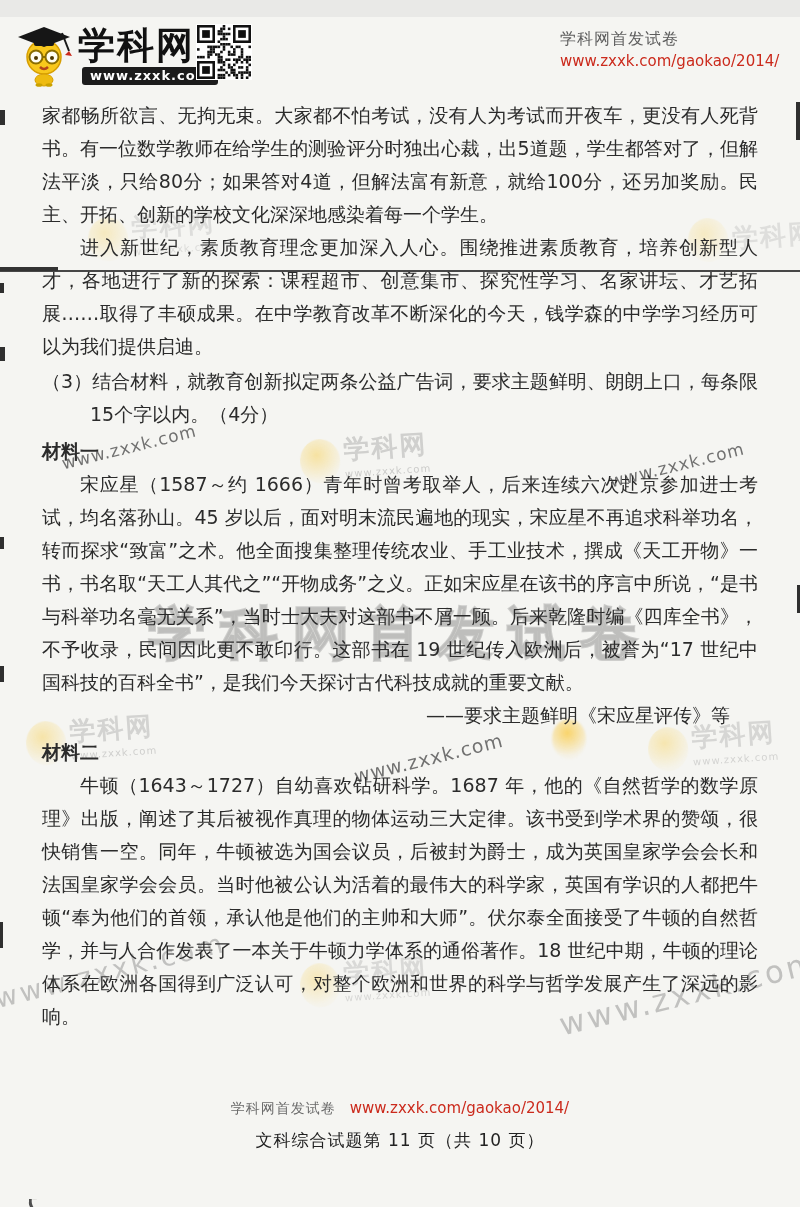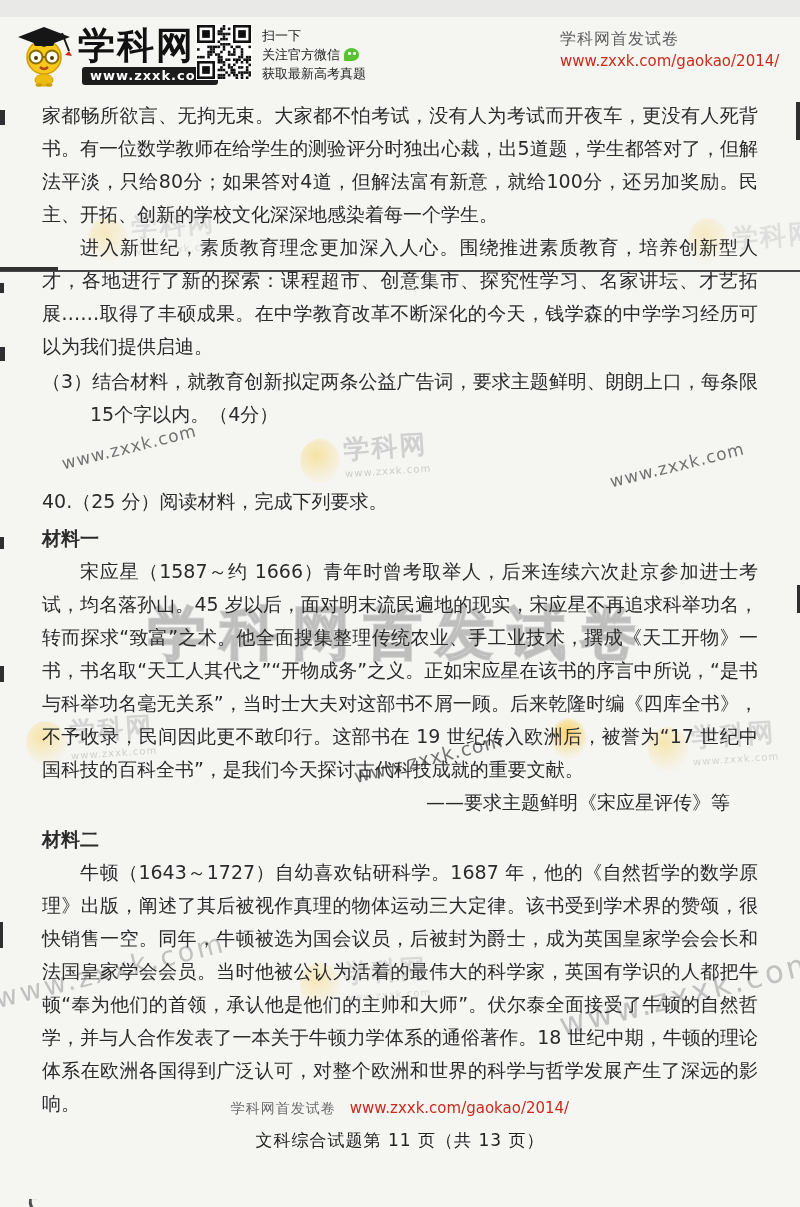--- a/index.html
+++ b/index.html
@@ -227,25 +227,20 @@
           <rect x="2" y="2" width="3" height="3" fill="#111"></rect>
           <rect x="14" y="0" width="7" height="7" fill="#111"></rect>
           <rect x="15" y="1" width="5" height="5" fill="#fff"></rect>
           <rect x="16" y="2" width="3" height="3" fill="#111"></rect>
           <rect x="0" y="14" width="7" height="7" fill="#111"></rect>
           <rect x="1" y="15" width="5" height="5" fill="#fff"></rect>
           <rect x="2" y="16" width="3" height="3" fill="#111"></rect>
         </svg>
     </div>
 
-    <div class="qr-captions">
-      <div>扫一下</div>
-      <div><span>关注官方微信</span><span class="wechat-icon"><i></i><i></i></span></div>
-      <div>获取最新高考真题</div>
-    </div>
 
     <div class="header-right">
       <div class="hr-title">学科网首发试卷</div>
       <div class="hr-url">www.zxxk.com/gaokao/2014/</div>
     </div>
   </div>
 
   <div class="wm wm-cluster" style="left:88px; top:196px; opacity:.35">
     <span class="wm-mascot"></span>
     <span class="wm-brandcol"><span class="wm-brand">学科网</span><br><span class="wm-brandurl">www.zxxk.com</span></span>
@@ -279,42 +274,41 @@
   <div class="wm wm-url big" style="left:556px; top:958px; font-size:31px;">www.zxxk.com</div>
   <div class="wm wm-cluster" style="left:300px; top:942px; opacity:.4">
     <span class="wm-mascot"></span>
     <span class="wm-brandcol"><span class="wm-brand">学科网</span><br><span class="wm-brandurl">www.zxxk.com</span></span>
   </div>
 
   <div class="content">
     <div class="para">家都畅所欲言、无拘无束。大家都不怕考试，没有人为考试而开夜车，更没有人死背书。有一位数学教师在给学生的测验评分时独出心裁，出5道题，学生都答对了，但解法平淡，只给80分；如果答对4道，但解法富有新意，就给100分，还另加奖励。民主、开拓、创新的学校文化深深地感染着每一个学生。</div>
     <div class="para indent">进入新世纪，素质教育理念更加深入人心。围绕推进素质教育，培养创新型人才，各地进行了新的探索：课程超市、创意集市、探究性学习、名家讲坛、才艺拓展……取得了丰硕成果。在中学教育改革不断深化的今天，钱学森的中学学习经历可以为我们提供启迪。</div>
     <div class="question">（3）结合材料，就教育创新拟定两条公益广告词，要求主题鲜明、朗朗上口，每条限15个字以内。（4分）</div>
-    <div class="para heading40">40.（25 分）阅读材料，完成下列要求。</div>
     <div class="mat-label">材料一</div>
     <div class="para indent">宋应星（1587～约 1666）青年时曾考取举人，后来连续六次赴京参加进士考试，均名落孙山。45 岁以后，面对明末流民遍地的现实，宋应星不再追求科举功名，转而探求“致富”之术。他全面搜集整理传统农业、手工业技术，撰成《天工开物》一书，书名取“天工人其代之”“开物成务”之义。正如宋应星在该书的序言中所说，“是书与科举功名毫无关系”，当时士大夫对这部书不屑一顾。后来乾隆时编《四库全书》，不予收录，民间因此更不敢印行。这部书在 19 世纪传入欧洲后，被誉为“17 世纪中国科技的百科全书”，是我们今天探讨古代科技成就的重要文献。</div>
     <div class="attribution">——要求主题鲜明《宋应星评传》等</div>
     <div class="mat-label">材料二</div>
     <div class="para indent">牛顿（1643～1727）自幼喜欢钻研科学。1687 年，他的《自然哲学的数学原理》出版，阐述了其后被视作真理的物体运动三大定律。该书受到学术界的赞颂，很快销售一空。同年，牛顿被选为国会议员，后被封为爵士，成为英国皇家学会会长和法国皇家学会会员。当时他被公认为活着的最伟大的科学家，英国有学识的人都把牛顿“奉为他们的首领，承认他是他们的主帅和大师”。伏尔泰全面接受了牛顿的自然哲学，并与人合作发表了一本关于牛顿力学体系的通俗著作。18 世纪中期，牛顿的理论体系在欧洲各国得到广泛认可，对整个欧洲和世界的科学与哲学发展产生了深远的影响。</div>
 
   </div>
 
   <div class="scanline"></div>
   <div class="scanstub"></div>
   <div class="edge-mark" style="left:0; top:93px; width:5px; height:15px;"></div>
   <div class="edge-mark" style="left:0; top:266px; width:4px; height:10px;"></div>
   <div class="edge-mark" style="left:0; top:330px; width:5px; height:14px;"></div>
   <div class="edge-mark" style="left:0; top:520px; width:4px; height:12px;"></div>
   <div class="edge-mark" style="left:0; top:649px; width:4px; height:16px;"></div>
   <div class="edge-mark" style="left:0; top:905px; width:3px; height:26px;"></div>
   <div class="edge-mark" style="right:0; left:auto; top:85px; width:4px; height:38px;"></div>
   <div class="edge-mark" style="right:0; left:auto; top:568px; width:3px; height:28px;"></div>
   <div class="curl"></div>
 
-  <div class="footer-page">文科综合试题第 11 页（共 13 页）</div>
+  <div class="footer-page">文科综合试题第 11 页（共 10 页）</div>
   <div class="footer-src">
     <span class="fs-label">学科网首发试卷</span><span class="fs-url">www.zxxk.com/gaokao/2014/</span>
   </div>
   <div class="liuxue">
     <div class="lx-name">出国留学网</div>
     <div class="lx-url"><span class="lx-blue">www.liuxue</span><span class="lx-red">86</span><span class="lx-blue">.com</span></div>
   </div>
 
 </div>
 

